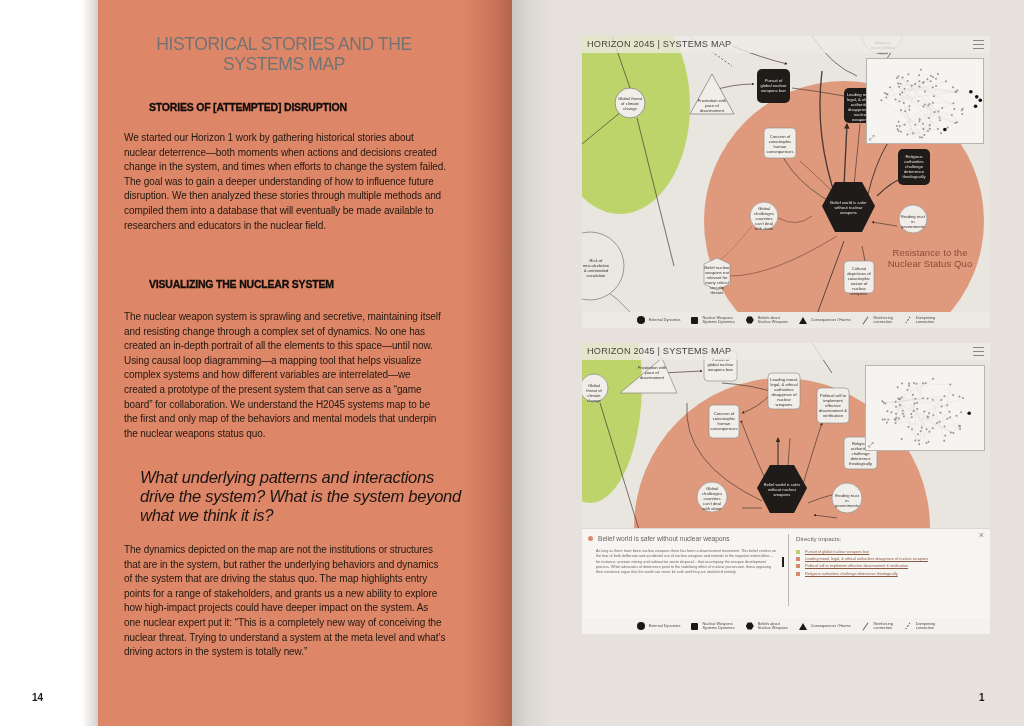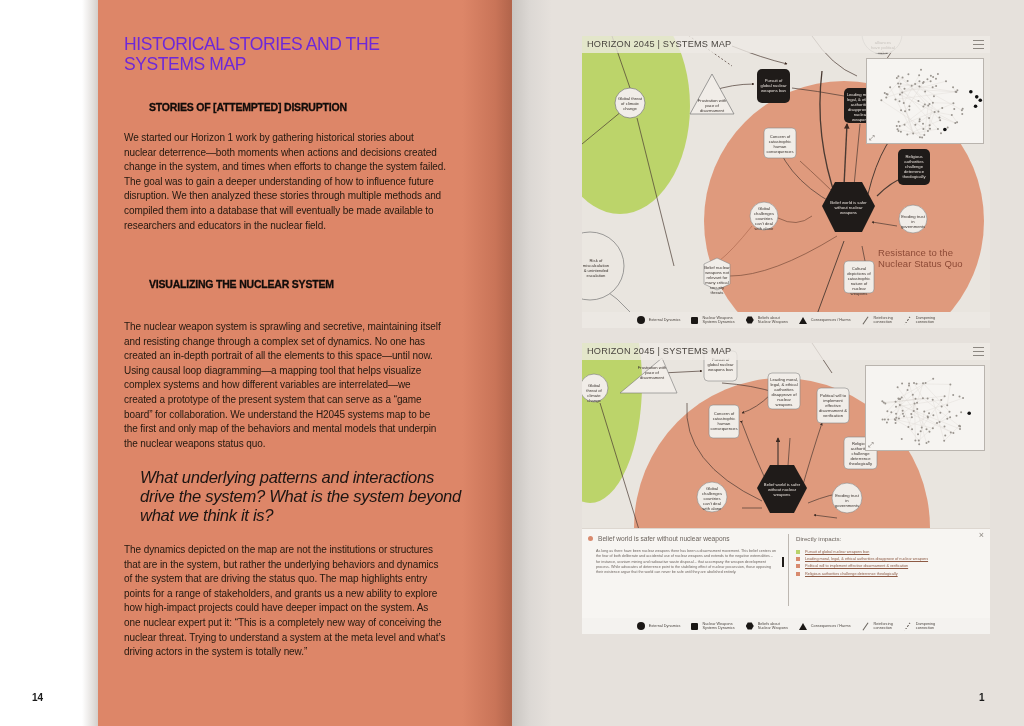--- a/index.html
+++ b/index.html
@@ -8,27 +8,27 @@
 
   
   .page-left { position: absolute; left: 0; top: 0; width: 512px; height: 726px; background: #ffffff; }
   .page-left .shade { position: absolute; left: 82px; top: 0; width: 16px; height: 726px;
     background: linear-gradient(to right, #ffffff 0%, #e2dfdc 70%, #d3cfcb 100%); }
   .orange-panel { position: absolute; left: 98px; top: 0; width: 414px; height: 726px;
     background: linear-gradient(to right, #dd8668 0%, #dd8668 88%, #c97458 96%, #b1644b 100%); }
   .page-num-left { position: absolute; left: 32px; top: 692px; font-size: 10px; font-weight: bold; color: #1a1a1a; }
 
   .lp-content { position: absolute; left: 124px; top: 0; width: 320px; }
-  .lp-title { position: absolute; top: 34px; left: 0; width: 320px; font-size: 17.5px; line-height: 20px; font-weight: normal; letter-spacing: -0.4px; color: #6d28d9; }
+  .lp-title { position: absolute; top: 34px; left: 0; width: 320px; font-size: 17.5px; line-height: 20px; font-weight: normal; letter-spacing: -0.4px; color: #737373; text-align: center; }
   .lp-h2 { position: absolute; left: 0; width: 320px; font-size: 10.5px; font-weight: bold; letter-spacing: -0.2px; color: #120c0a; padding-left: 25px; -webkit-text-stroke: 0.3px #120c0a; }
   .lp-h2.h-a { top: 101px; }
   .lp-h2.h-b { top: 278px; }
   .lp-p { position: absolute; left: 0; width: 322px; font-size: 10px; line-height: 14.6px; color: #22180f; letter-spacing: -0.08px; }
   .lp-p.p-a { top: 131px; }
-  .lp-p.p-b { top: 320px; }
+  .lp-p.p-b { top: 310px; }
   .lp-p.p-c { top: 543px; }
   .lp-quote { position: absolute; top: 468px; left: 16px; width: 330px; font-size: 16.6px; line-height: 19.2px; font-style: italic; letter-spacing: -0.3px; color: #1d1512; }
 
   
   .page-right { position: absolute; left: 512px; top: 0; width: 512px; height: 726px; background: #e6e1dc; }
   .page-right .gutter { position: absolute; left: 0; top: 0; width: 40px; height: 726px;
     background: linear-gradient(to right, #c9c5c1 0%, #dcd8d4 45%, #e6e1dc 100%); }
   .page-num-right { position: absolute; left: 467px; top: 692px; font-size: 10px; font-weight: bold; color: #1a1a1a; }
 
   .screen { position: absolute; left: 70px; width: 408px; background: #e9e5df; overflow: hidden; }
@@ -36,21 +36,21 @@
   .screen.s2 { top: 343px; height: 291px; }
 
   .screen svg.map { position: absolute; left: 0; top: 0; }
   .app-header { position: absolute; left: 0; top: 0; width: 408px; height: 17px; background: rgba(238,235,230,0.78); }
   .app-title { position: absolute; left: 5px; top: 3px; font-size: 9.2px; letter-spacing: 0.2px; color: #4a4540; text-align: center; }
   .menu-icon { position: absolute; right: 6px; top: 4px; width: 11px; height: 9px; display: flex; flex-direction: column; justify-content: space-between; }
   .menu-icon span { display: block; height: 1px; background: #8c8781; }
 
   .node-label { position: absolute; font-size: 4.2px; line-height: 5px; text-align: center; color: #3a332e; pointer-events: none; }
   .node-label.light { color: #e9e2dc; }
-  .region-label { position: absolute; font-size: 9.5px; line-height: 11px; text-align: left; color: #8d4a36; letter-spacing: 0.1px; }
+  .region-label { position: absolute; font-size: 9.5px; line-height: 11px; text-align: center; color: #8d4a36; letter-spacing: 0.1px; }
 
   .minimap { position: absolute; background: #f6f4f1; border: 1px solid #b9b4ae; }
   .minimap svg { position: absolute; left: 0; top: 0; }
   .expand-icon { position: absolute; left: 2px; bottom: 1px; font-size: 7px; color: #6a645e; }
 
   .legend { position: absolute; left: 0; width: 408px; height: 16px; display: flex; align-items: center; justify-content: center; gap: 11px; background: #ece8e3; }
   .screen.s1 .legend { top: 276px; }
   .screen.s2 .legend { top: 275px; background: #f4f2ef; }
   .legend-item { display: flex; align-items: center; gap: 4px; }
   .legend-item .lg-label { font-size: 3.8px; line-height: 4.3px; color: #4e4843; white-space: pre-line; }

